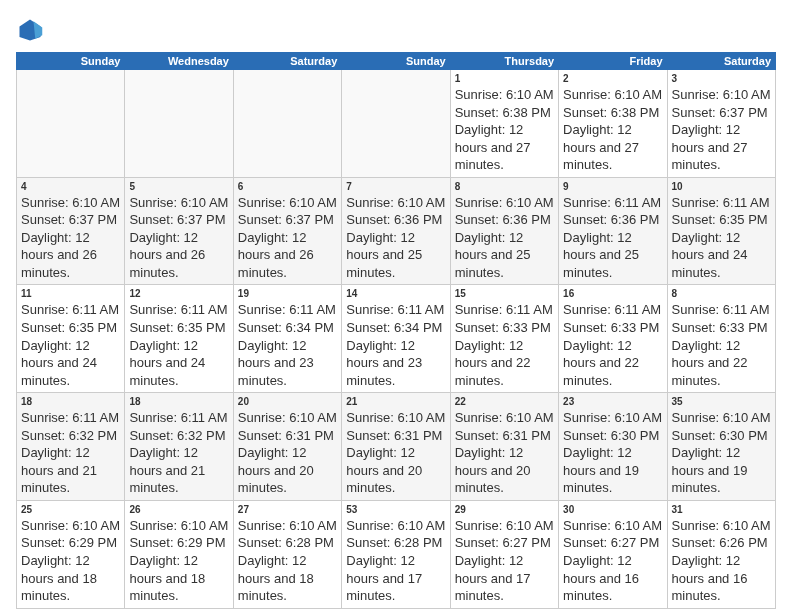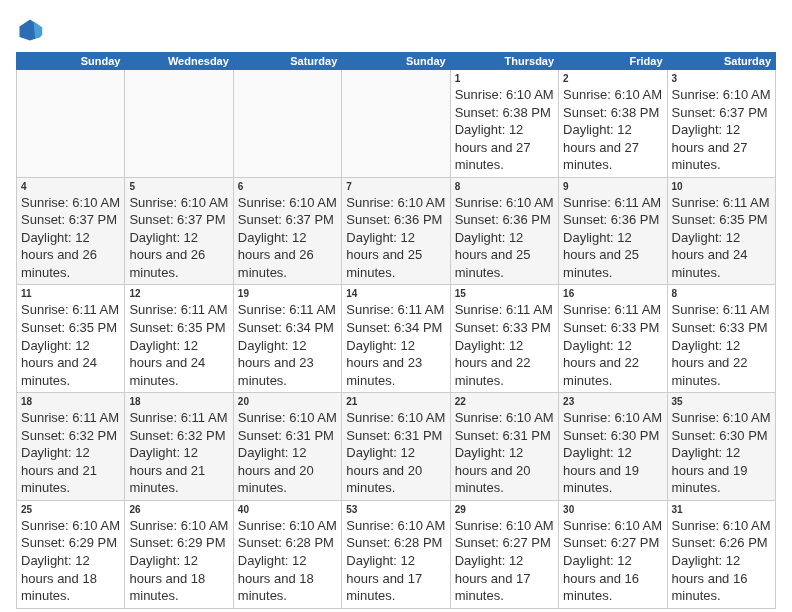--- a/index.html
+++ b/index.html
@@ -292,21 +292,21 @@
 Sunset: 6:29 PM
 Daylight: 12 hours and 18 minutes.</div>
           </td>
           <td>
             <span class="day-num">26</span>
             <div class="day-info" style="white-space: pre-line;">Sunrise: 6:10 AM
 Sunset: 6:29 PM
 Daylight: 12 hours and 18 minutes.</div>
           </td>
           <td>
-            <span class="day-num">40</span>
+            <span class="day-num">27</span>
             <div class="day-info" style="white-space: pre-line;">Sunrise: 6:10 AM
 Sunset: 6:28 PM
 Daylight: 12 hours and 18 minutes.</div>
           </td>
           <td>
             <span class="day-num">53</span>
             <div class="day-info" style="white-space: pre-line;">Sunrise: 6:10 AM
 Sunset: 6:28 PM
 Daylight: 12 hours and 17 minutes.</div>
           </td>

